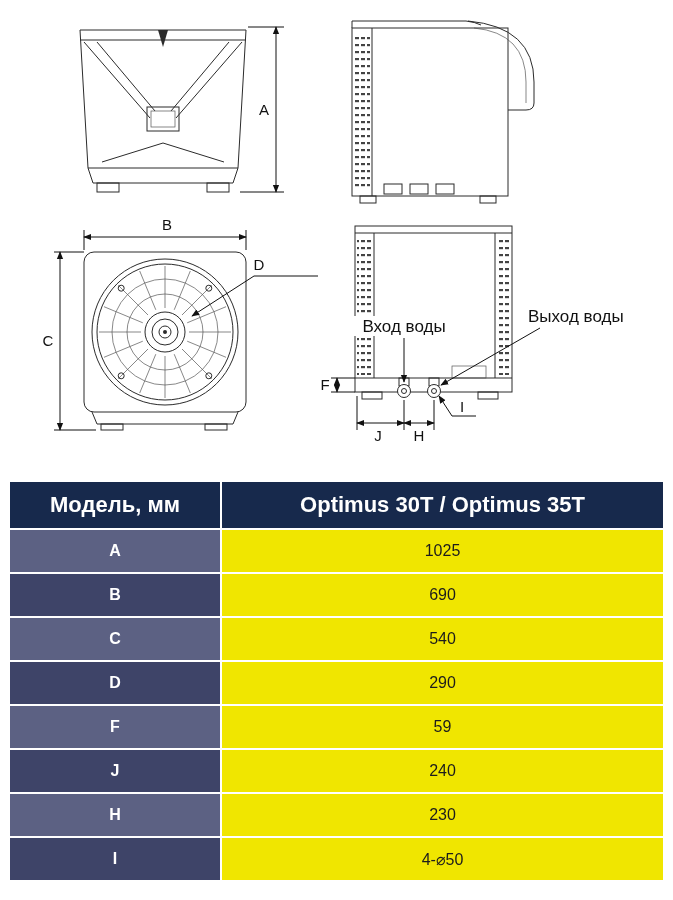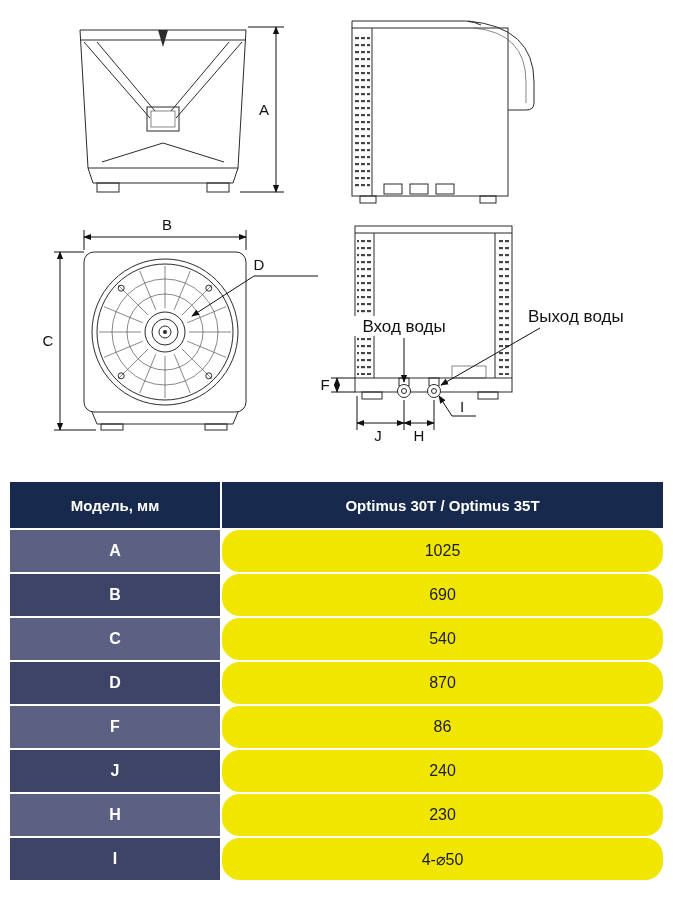--- a/index.html
+++ b/index.html
@@ -17,29 +17,29 @@
   svg .dimtxt { font-size:15px; fill:#111111; font-family:"Liberation Sans",sans-serif; }
   svg .rutxt  { font-size:17px; fill:#111111; font-family:"Liberation Sans",sans-serif; }
   svg .fillDark { fill:#2b2b2b; stroke:none; }
   table.dims {
     width:657px; margin:10px 8px 0 8px;
     border-collapse:separate; border-spacing:2px;
     table-layout:fixed;
   }
   .dims th {
     background:#17294c; color:#ffffff;
-    font-size:15px; font-weight:bold;
+    font-size:22px; font-weight:bold;
     height:46px; text-align:center; vertical-align:middle;
   }
   .dims th.model-col { width:210px; }
   .dims td { height:42px; text-align:center; vertical-align:middle; font-size:16px; }
   .dims td.dim-cell { color:#ffffff; font-weight:bold; width:210px; }
   .dims tr.light td.dim-cell { background:#5c6183; }
   .dims tr.dark  td.dim-cell { background:#3e4468; }
-  .dims td.val-cell { background:#f0e600; color:#1c1c1c;border-radius:18px; }
+  .dims td.val-cell { background:#f0e600; color:#1c1c1c; }
 </style>
 </head>
 <body>
 
 <div class="page">
 
   <svg class="drawing" width="673" height="470" viewBox="0 0 673 470">
     <defs>
       <marker id="arr" viewBox="0 0 10 10" refX="9" refY="5" markerWidth="8" markerHeight="8" orient="auto-start-reverse">
         <path d="M0,1 L10,5 L0,9 Z" fill="#111"></path>
@@ -195,25 +195,25 @@
     <tr class="dark">
       <td class="dim-cell">B</td>
       <td class="val-cell">690</td>
     </tr>
     <tr class="light">
       <td class="dim-cell">C</td>
       <td class="val-cell">540</td>
     </tr>
     <tr class="dark">
       <td class="dim-cell">D</td>
-      <td class="val-cell">870</td>
+      <td class="val-cell">290</td>
     </tr>
     <tr class="light">
       <td class="dim-cell">F</td>
-      <td class="val-cell">86</td>
+      <td class="val-cell">59</td>
     </tr>
     <tr class="dark">
       <td class="dim-cell">J</td>
       <td class="val-cell">240</td>
     </tr>
     <tr class="light">
       <td class="dim-cell">H</td>
       <td class="val-cell">230</td>
     </tr>
     <tr class="dark">

